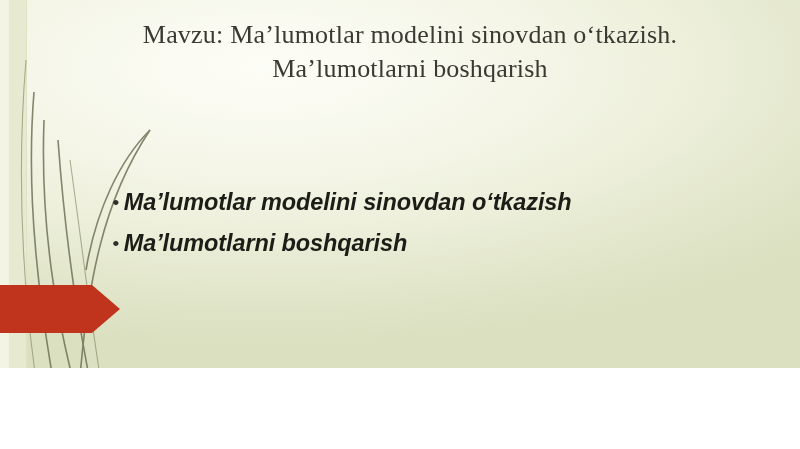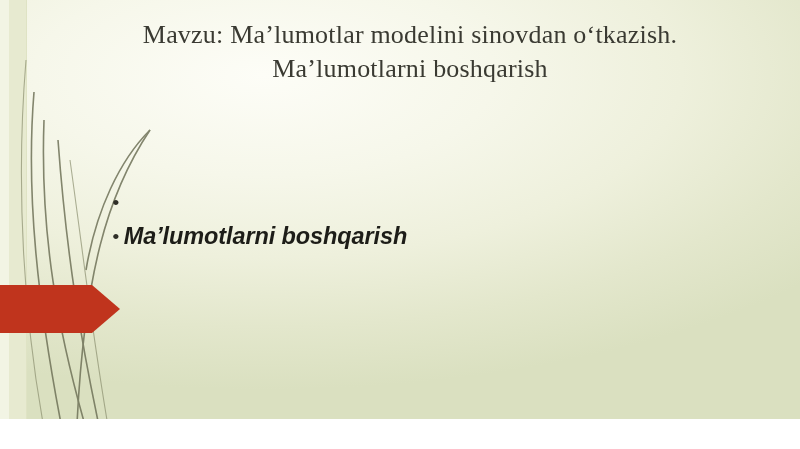--- a/index.html
+++ b/index.html
@@ -8,21 +8,21 @@
   }
   body {
     width: 800px;
     height: 449px;
     overflow: hidden;
     font-family: "Liberation Serif", serif;
   }
   #slide {
     position: relative;
     width: 800px;
-    height: 419px;
+    height: 368px;
     background: radial-gradient(ellipse 90% 75% at 33% 18%, #fdfdf7 0%, #f6f7ea 32%, #eef0dc 58%, #e3e7cc 80%, #dae0c0 100%);
     overflow: hidden;
   }
   
   .left-band {
     position: absolute;
     left: 0;
     top: 0;
     width: 26px;
     height: 449px;
@@ -125,20 +125,21 @@
   </svg>
 
   <div class="titles">
     <div class="title-line">Mavzu: Ma’lumotlar modelini sinovdan o‘tkazish.</div>
     <div class="title-line">Ma’lumotlarni boshqarish</div>
   </div>
 
   <div class="bullets">
     <div class="bullet-row">
       <span class="bullet-dot">•</span>
+      <span class="bullet-text">Ma’lumotlar modelini sinovdan o‘tkazish</span>
     </div>
     <div class="bullet-row">
       <span class="bullet-dot">•</span>
       <span class="bullet-text">Ma’lumotlarni boshqarish</span>
     </div>
   </div>
 
 </div>
 
 </body></html>

